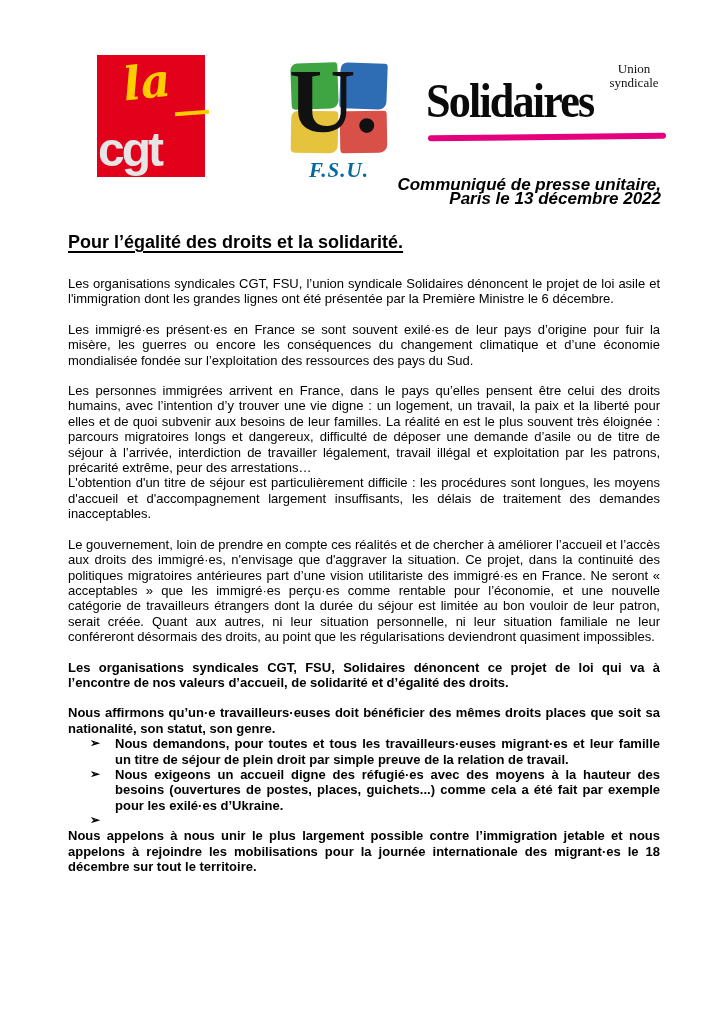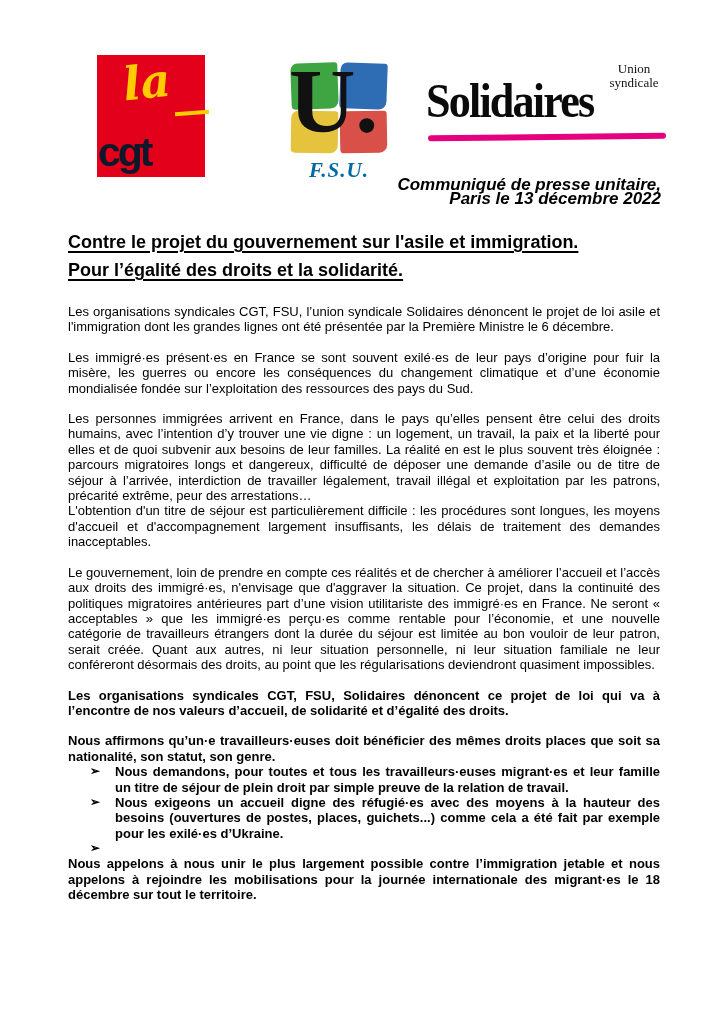--- a/index.html
+++ b/index.html
@@ -29,22 +29,22 @@
     color: #ffcc00; font-size: 46px; line-height: 1;
     transform: rotate(-6deg);
   }
   .cgt-dash {
     position: absolute; right: -4px; top: 56px;
     width: 34px; height: 4px; background: #ffcc00;
     transform: rotate(-4deg);
   }
   .cgt-word {
     position: absolute; left: 1px; bottom: 8px;
-    color: #0f172a; font-weight: bold;
-    font-size: 41px; line-height: 0.8;
+    color: #e5e5e5; font-weight: bold;
+    font-size: 48px; line-height: 0.8;
     letter-spacing: -3px;
   }
 
   .fsu-logo { position: absolute; left: 286px; top: 63px; width: 106px; height: 118px; }
   .fsu-blocks {
     position: absolute; top: 0; left: 5px;
     width: 96px; height: 90px;
     display: grid; grid-template-columns: 47px 47px; grid-template-rows: 46px 42px; gap: 2px;
   }
   .fsu-block { border-radius: 7px 3px 8px 4px; }
@@ -154,21 +154,20 @@
     <div class="dateline">
       <div>Communiqué de presse unitaire,</div>
       <div>Paris le 13 décembre 2022</div>
     </div>
 
   </header>
 
   <main class="content">
 
     <h1 class="title">
-      <span class="title-line">Contre le projet du gouvernement sur l'asile et immigration.</span>
       <span class="title-line">Pour l’égalité des droits et la solidarité.</span>
     </h1>
 
     <p class="para">Les organisations syndicales CGT, FSU, l’union syndicale Solidaires dénoncent le projet de loi asile et l'immigration dont les grandes lignes ont été présentée par la Première Ministre le 6 décembre.</p>
 
     <p class="para">Les immigré·es présent·es en France se sont souvent exilé·es de leur pays d’origine pour fuir la misère, les guerres ou encore les conséquences du changement climatique et d’une économie mondialisée fondée sur l’exploitation des ressources des pays du Sud.</p>
 
     <div class="para">
       <p>Les personnes immigrées arrivent en France, dans le pays qu’elles pensent être celui des droits humains, avec l’intention d’y trouver une vie digne : un logement, un travail, la paix et la liberté pour elles et de quoi subvenir aux besoins de leur familles. La réalité en est le plus souvent très éloignée : parcours migratoires longs et dangereux, difficulté de déposer une demande d’asile ou de titre de séjour à l’arrivée, interdiction de travailler légalement, travail illégal et exploitation par les patrons, précarité extrême, peur des arrestations…</p>
       <p>L'obtention d'un titre de séjour est particulièrement difficile : les procédures sont longues, les moyens d'accueil et d'accompagnement largement insuffisants, les délais de traitement des demandes inacceptables.</p>

